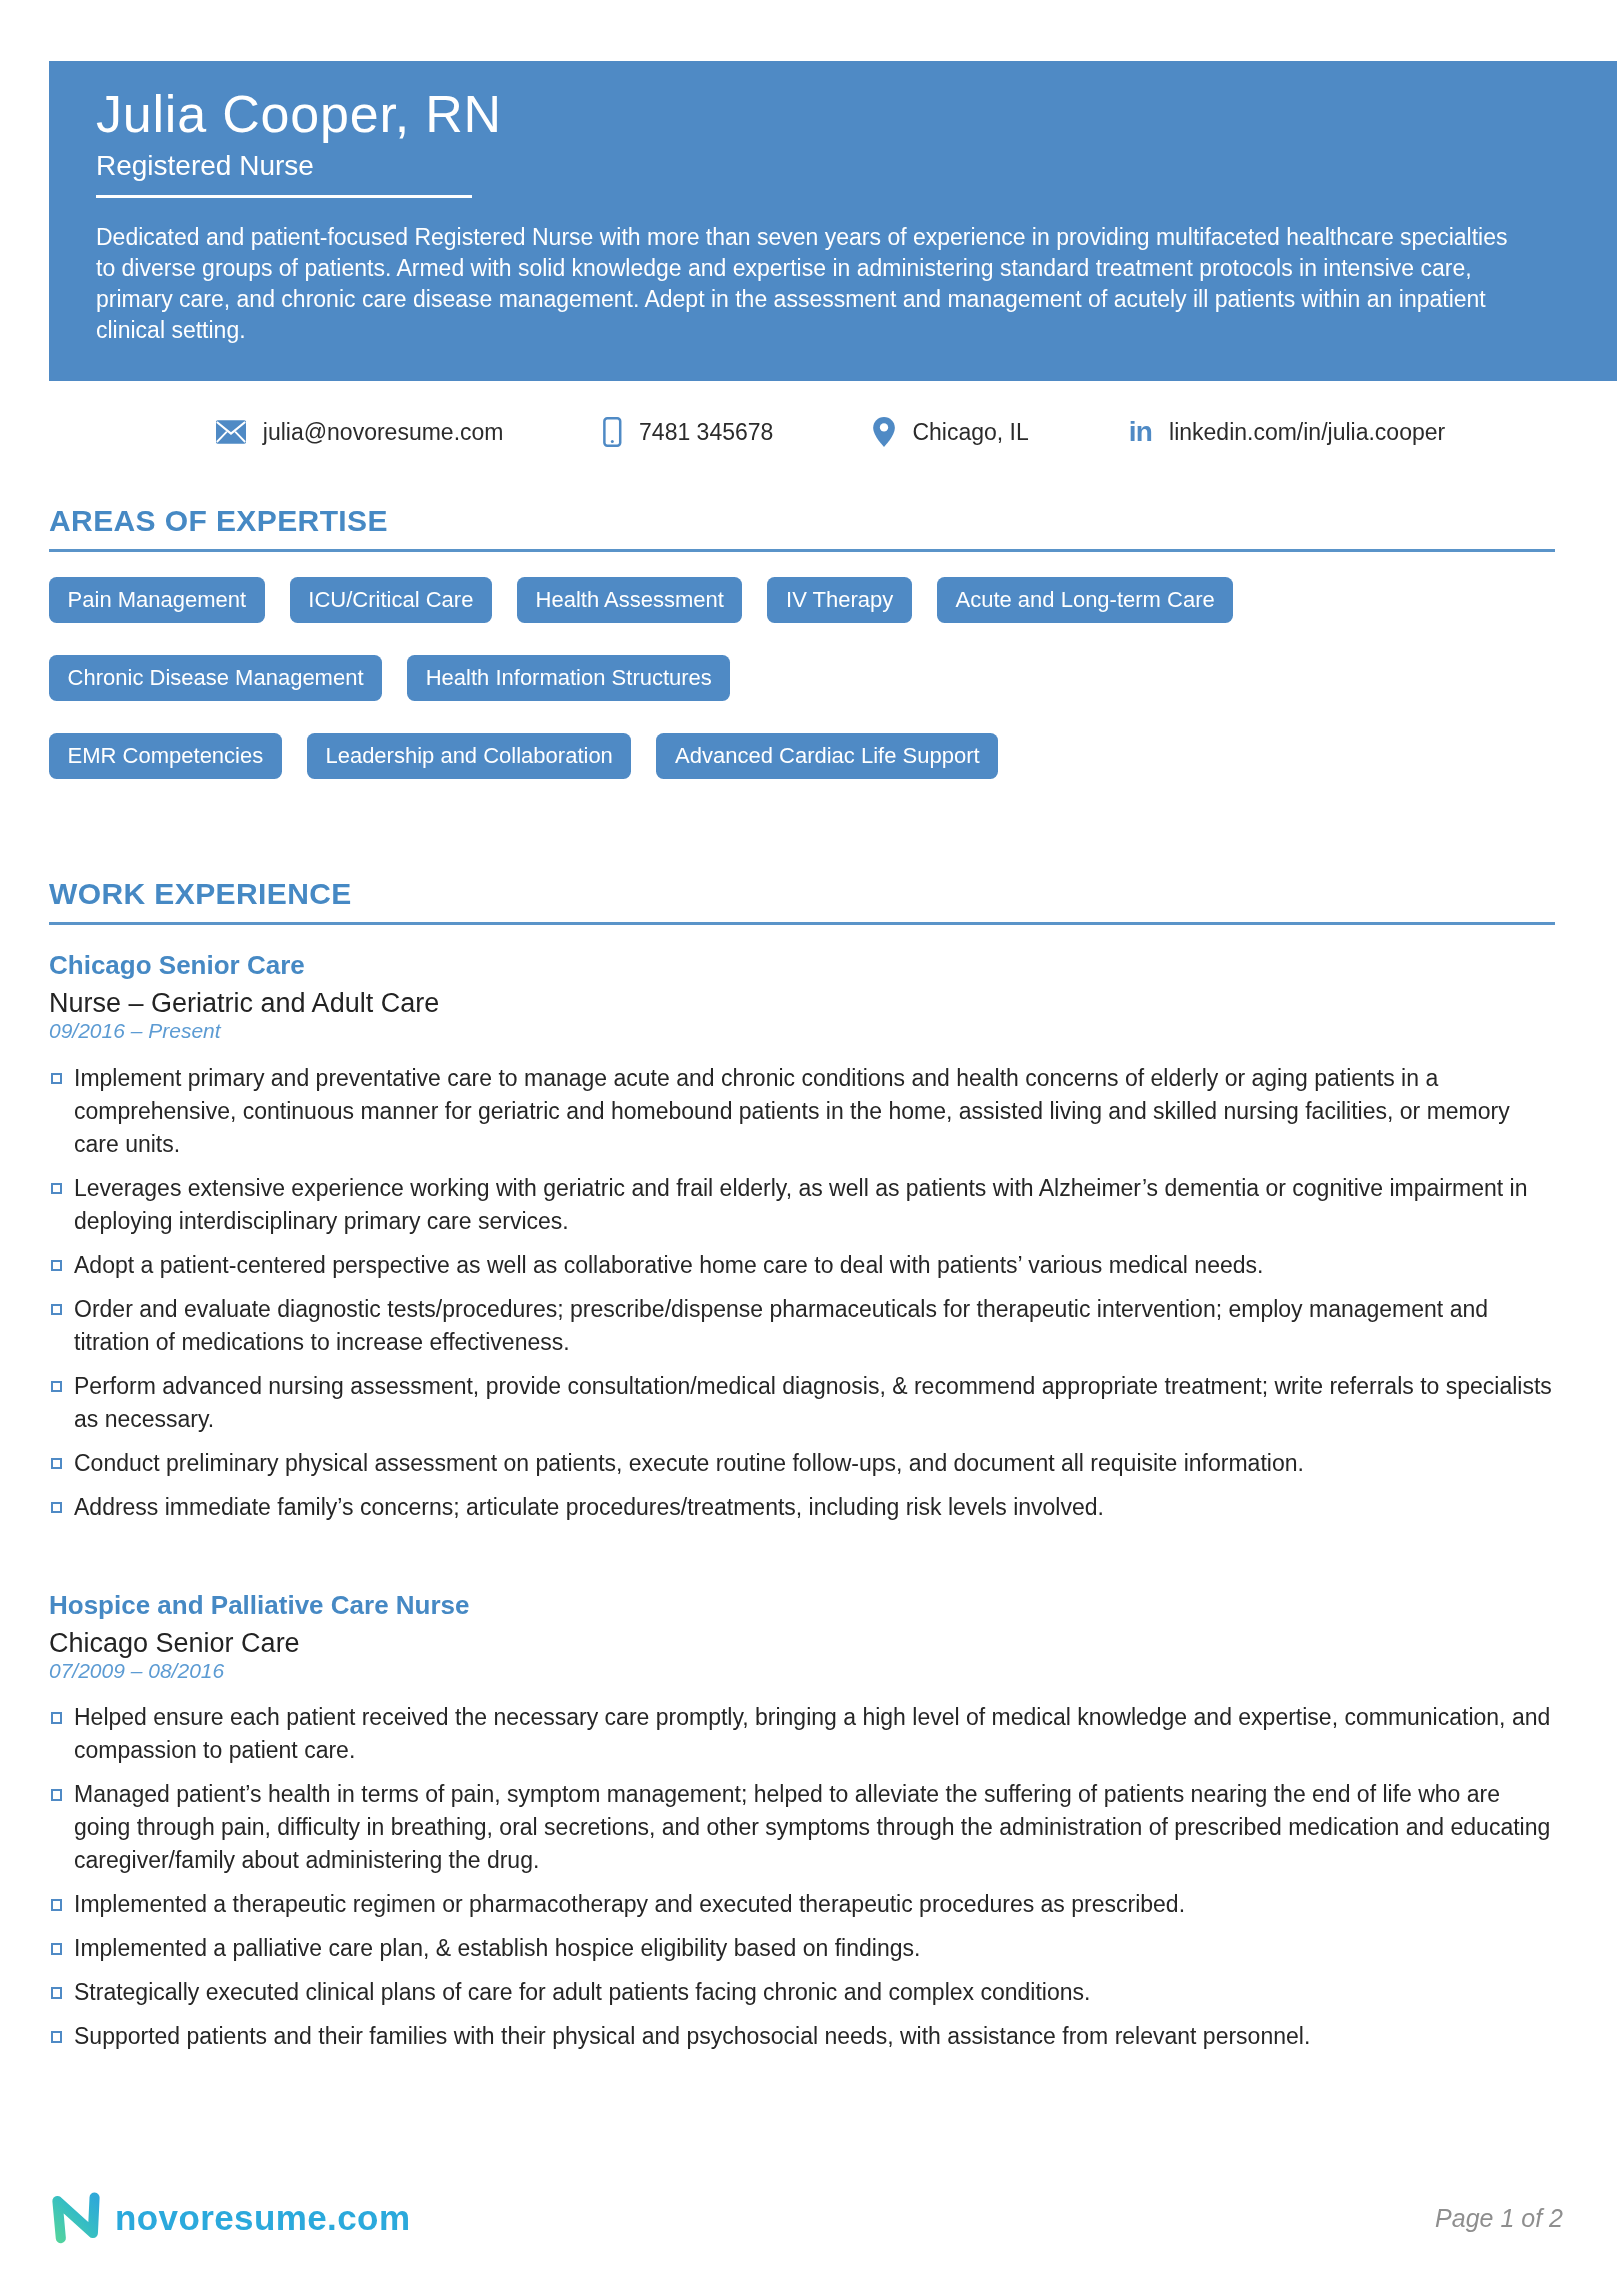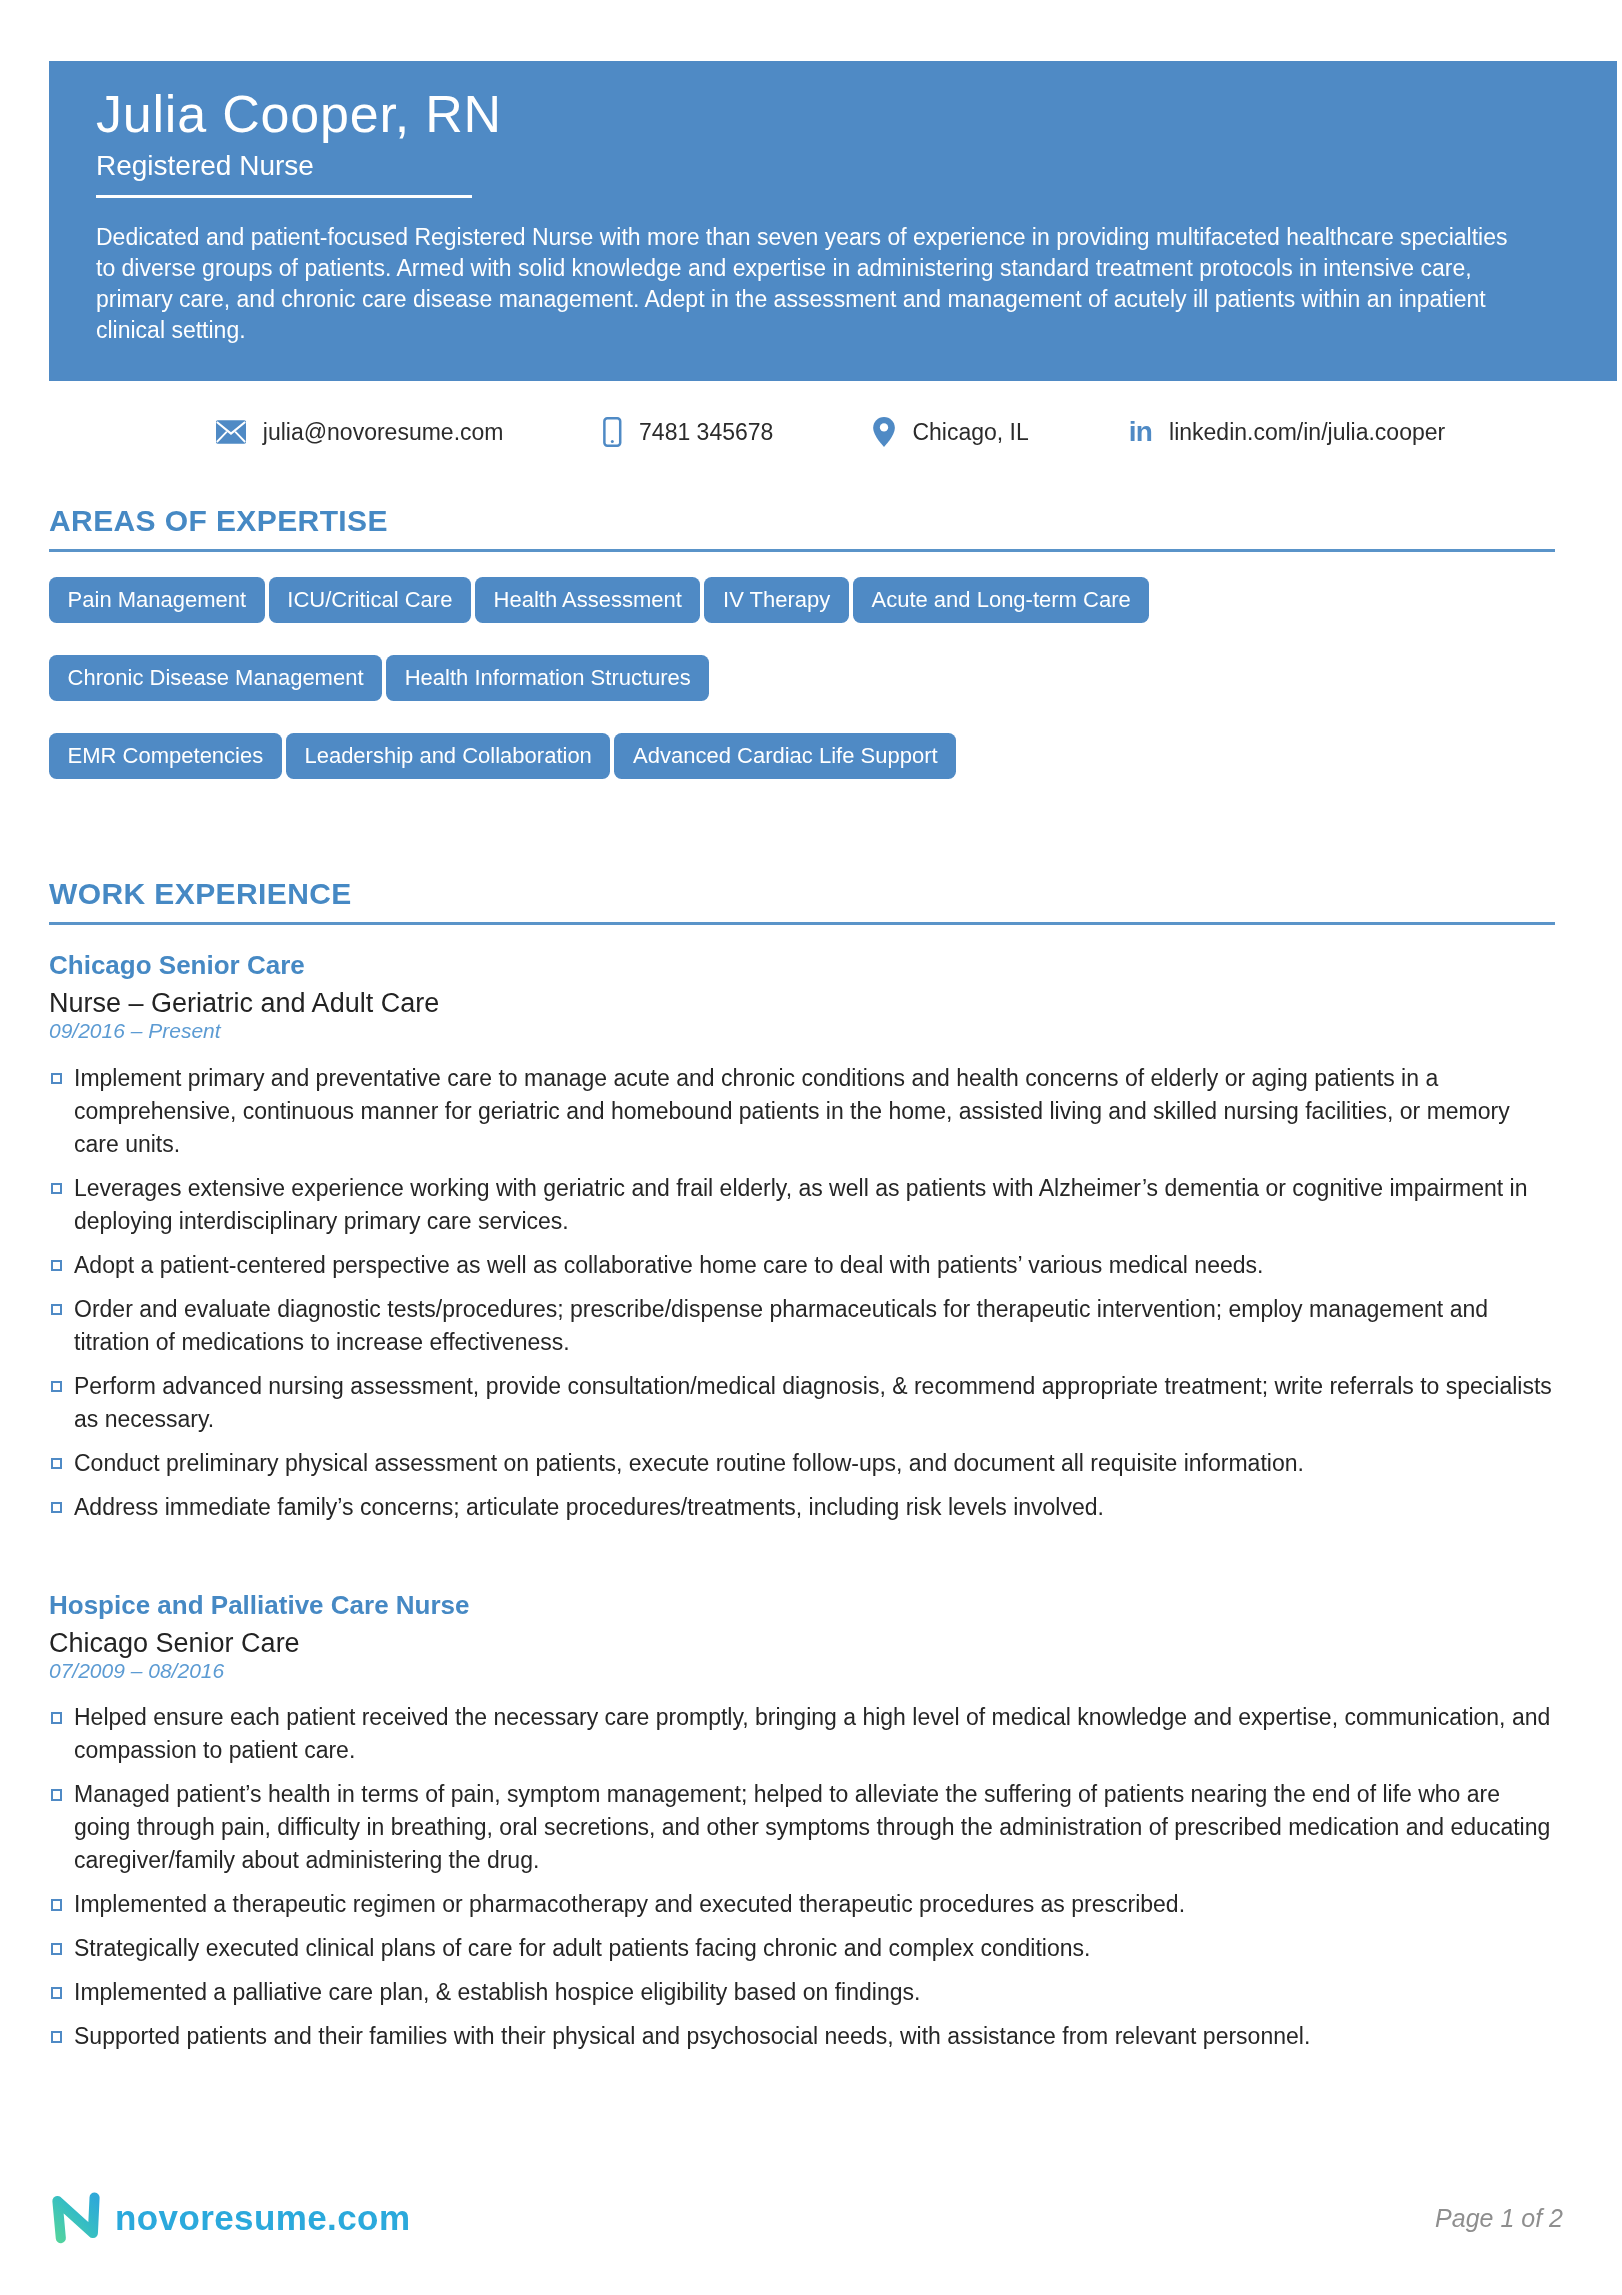--- a/index.html
+++ b/index.html
@@ -33,21 +33,21 @@
   .contact-item { display:flex; align-items:center; gap:17px;padding-left:39px; }
   .contact-item .ico { display:inline-flex; align-items:center; }
   .in-glyph { color:#4f8ac5; font-weight:bold; font-size:28px; letter-spacing:-0.8px; }
 
   
   .section { position:absolute; left:49px; width:1506px; }
   .section-title { color:#4689c4; font-size:30px; font-weight:bold; letter-spacing:0.4px; }
   .section-rule { height:3.4px; background:#5a94c9; margin-top:11px; }
 
   #expertise { top:504px; }
-  .pill-row { display:flex; gap:4px; margin-top:25px; }
+  .pill-row { display:flex; gap:25px; margin-top:25px; }
   .pill-row + .pill-row { margin-top:32px; }
   .pill {
     background:#4f8ac5; color:#ffffff; font-size:22px;
     padding:10px 18.6px; border-radius:7.6px; white-space:nowrap;
   }
 
   #work { top:877px; }
   .job { margin-top:25px; }
   .job + .job { margin-top:66px; }
   .job-heading { color:#4689c4; font-size:26px; font-weight:bold; }
@@ -161,22 +161,22 @@
     </div>
 
     <div class="job">
       <div class="job-heading">Hospice and Palliative Care Nurse</div>
       <div class="job-subheading">Chicago Senior Care</div>
       <div class="job-dates">07/2009 – 08/2016</div>
       <ul class="bullets">
         <li>Helped ensure each patient received the necessary care promptly, bringing a high level of medical knowledge and expertise, communication, and compassion to patient care.</li>
         <li>Managed patient’s health in terms of pain, symptom management; helped to alleviate the suffering of patients nearing the end of life who are going through pain, difficulty in breathing, oral secretions, and other symptoms through the administration of prescribed medication and educating caregiver/family about administering the drug.</li>
         <li>Implemented a therapeutic regimen or pharmacotherapy and executed therapeutic procedures as prescribed.</li>
+        <li>Implemented a palliative care plan, &amp; establish hospice eligibility based on findings.</li>
         <li>Strategically executed clinical plans of care for adult patients facing chronic and complex conditions.</li>
-        <li>Implemented a palliative care plan, &amp; establish hospice eligibility based on findings.</li>
         <li>Supported patients and their families with their physical and psychosocial needs, with assistance from relevant personnel.</li>
       </ul>
     </div>
   </section>
 
   <div class="footer">
     <div class="brand">
       <span>
         <svg width="54" height="56" viewBox="0 0 64 66">
           <defs>

